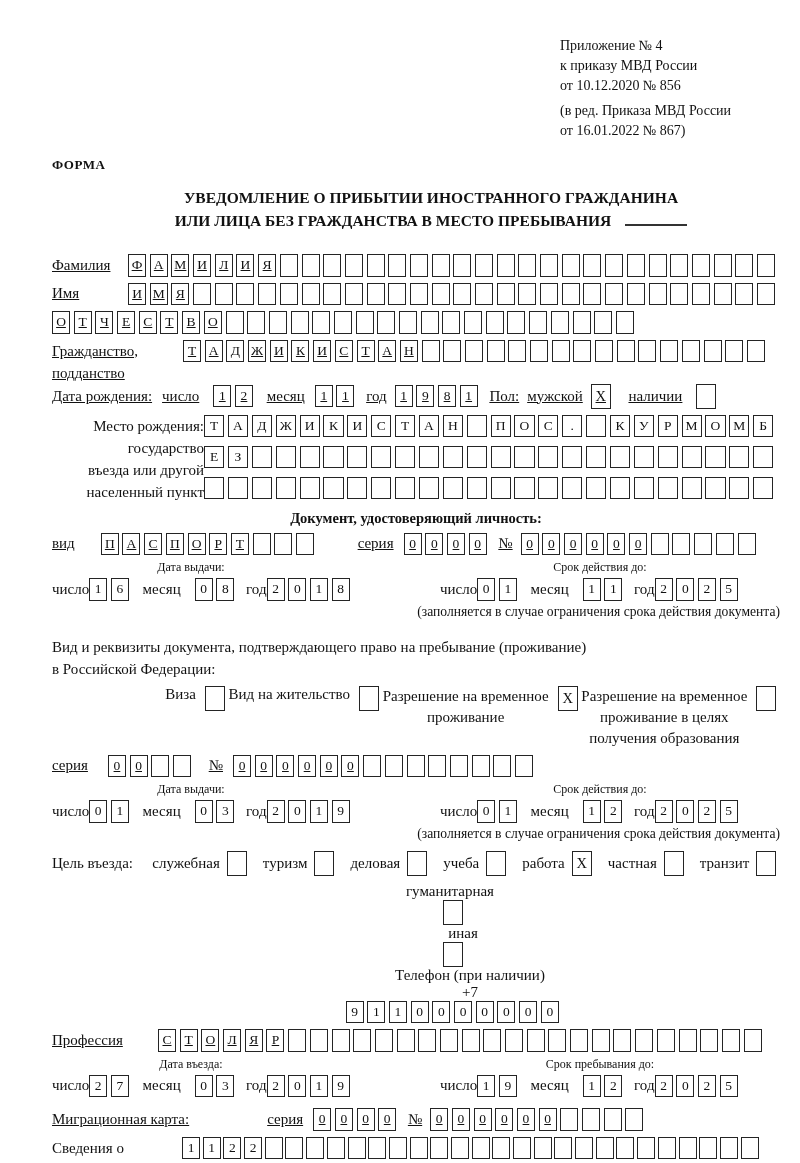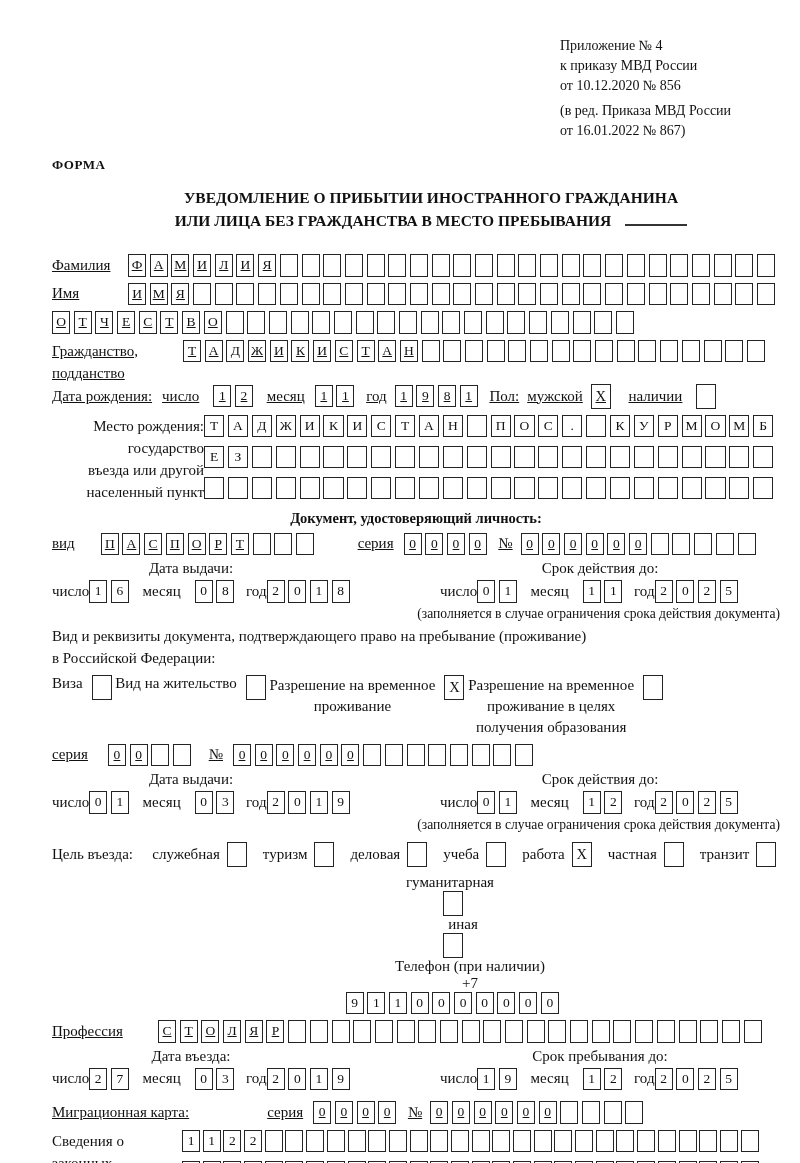--- a/index.html
+++ b/index.html
@@ -52,29 +52,29 @@
   
   .bp { display: flex; margin-top: 6px; }
   .bp-rows > .cells { display: flex; margin-bottom: 8.5px; }
 
   .doc-heading { text-align: center; font-weight: bold; font-size: 14.5px; margin-top: 2px; }
 
   
   .dates { display: flex; margin-top: 5px; }
   .dcol-l { flex: 0 0 368px; }
   .dcol-r { flex: 1; }
-  .dhead { text-align: center; font-size: 15px; margin-bottom: 3px; }
+  .dhead { text-align: center; font-size: 12px; margin-bottom: 3px; }
   .dhead.left-shift { padding-right: 90px; }
   .drow { display: flex; align-items: center; }
   .note-right { text-align: right; font-size: 13.6px; margin-top: 3px; }
 
-  .intro { margin-top: 3px; font-size: 15px; line-height: 22px; }
+  .intro { margin-top: 16px; font-size: 15px; line-height: 22px; }
 
   
-  .permit { display: flex; align-items: flex-start; margin-top: 6px; justify-content: flex-start; }
+  .permit { display: flex; align-items: flex-start; margin-top: 6px; justify-content: flex-end; }
   .popt { display: flex; align-items: flex-start; }
   .popt .plbl { font-size: 15px; line-height: 21px; text-align: center; margin-right: 9px; }
   .popt .lbl { margin-right: 9px; }
 
   
   .purpose { display: flex; align-items: center; justify-content: space-between; margin-top: 9px; }
   .purpose .lbl { margin-right: 7px; }
   .purpose .opt { display: flex; align-items: center; }
 
   .opts2 { display: flex; align-items: center; margin-top: 7px; padding-left: 68px; flex-direction: column; }

